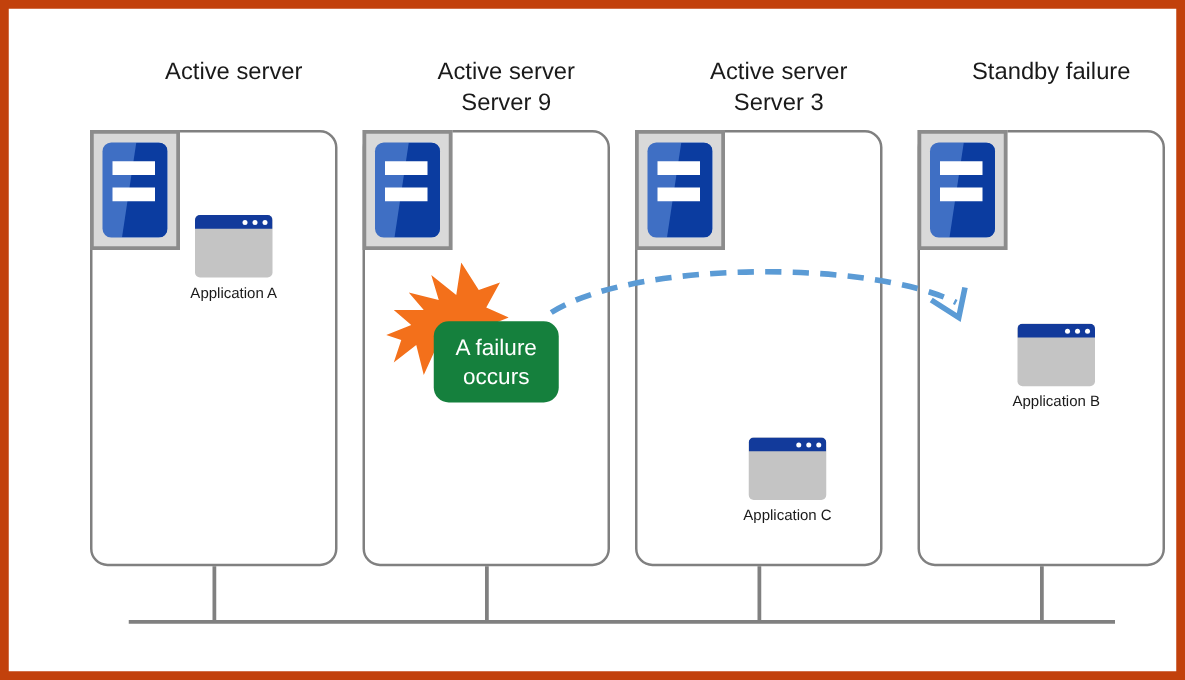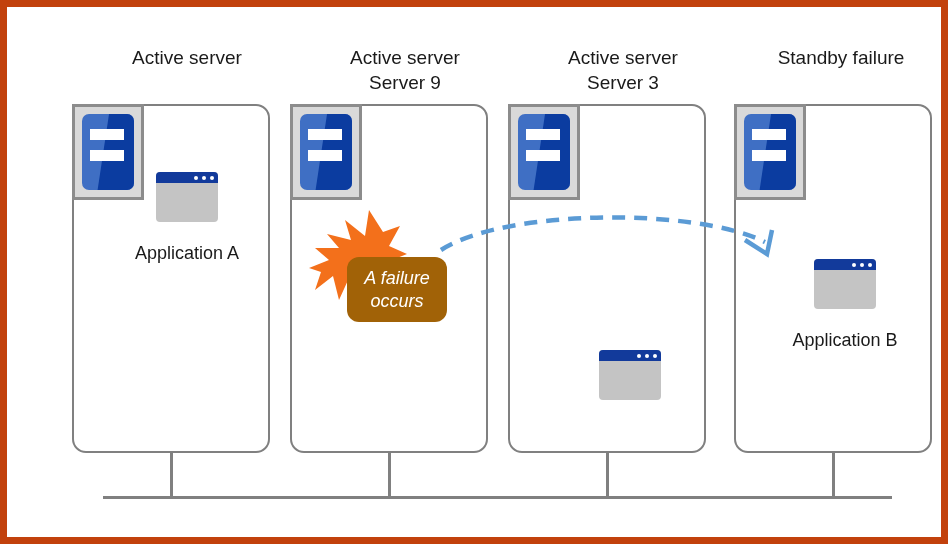--- a/index.html
+++ b/index.html
@@ -98,51 +98,50 @@
     top: 3.5px;
     width: 4.5px;
     height: 4.5px;
     border-radius: 50%;
     background: #ffffff;
   }
   .appwin-dot.d1 { right: 20px; }
   .appwin-dot.d2 { right: 12px; }
   .appwin-dot.d3 { right: 4px; }
   .applabel {
-    margin-top: 21px;
-    font-size: 18px;
+    margin-top: 5px;
+    font-size: 12px;
     color: #1a1a1a;
     white-space: nowrap;
   }
 
   
   .burst {
     position: absolute;
     left: 296px;
     top: 203px;
     width: 104px;
     height: 96px;
   }
   .failbox {
     position: absolute;
     left: 340px;
     top: 250px;
     width: 100px;
     height: 65px;
-    background: #a16207;
+    background: #15803d;
     border-radius: 12px;
     color: #ffffff;
     font-size: 18px;
     line-height: 23px;
     display: flex;
     align-items: center;
     justify-content: center;
     text-align: center;
     box-sizing: border-box;
-    font-style: italic;
   }
 
   
   .conn {
     position: absolute;
     width: 3px;
     background: #808080;
   }
   .bus {
     position: absolute;
@@ -221,20 +220,21 @@
     </div>
   </div>
   <div class="appwrap" style="left:556px; top:343px; width:134px;">
     <div class="appwin">
       <div class="appwin-bar">
         <span class="appwin-dot d1"></span>
         <span class="appwin-dot d2"></span>
         <span class="appwin-dot d3"></span>
       </div>
     </div>
+    <div class="applabel">Application  C</div>
   </div>
 
   <div class="srv-title" style="left:749px; top:38px; width:170px;">
     <div>Standby failure</div>
   </div>
   <div class="srv-box" style="left:727px; top:97px; width:198px; height:349px;"></div>
   <div class="rack" style="left:727px; top:97px;">
     <div class="rack-inner">
       <div class="rack-dark"></div>
       <div class="rack-bar b1"></div>

